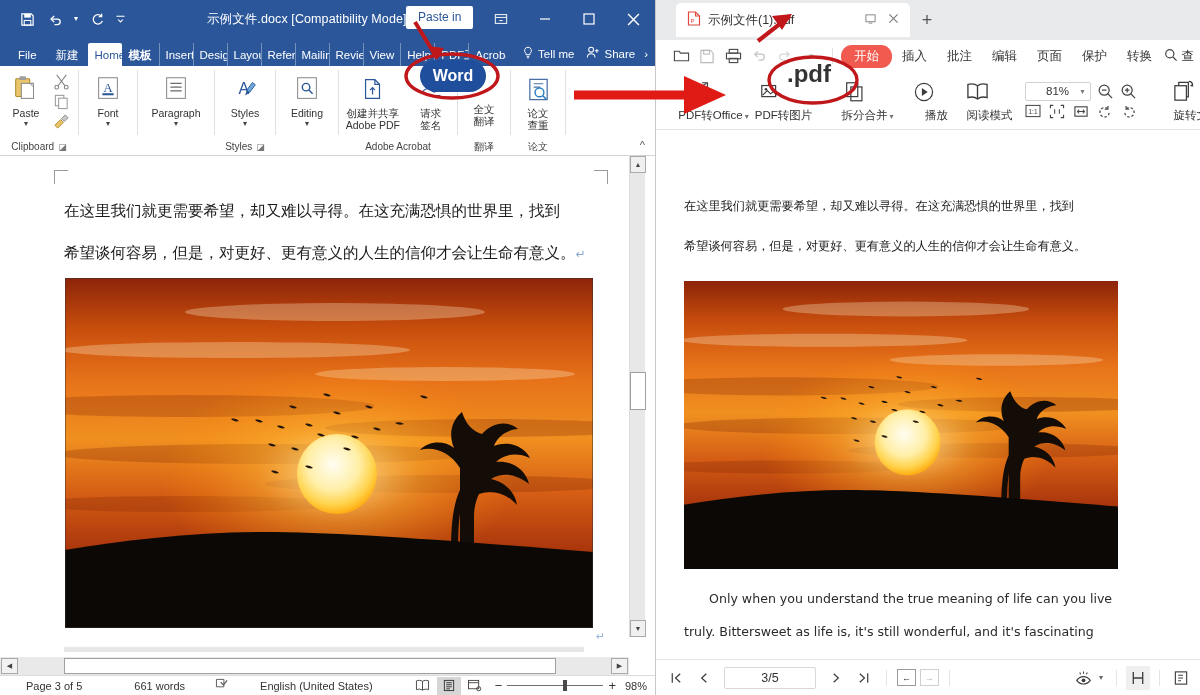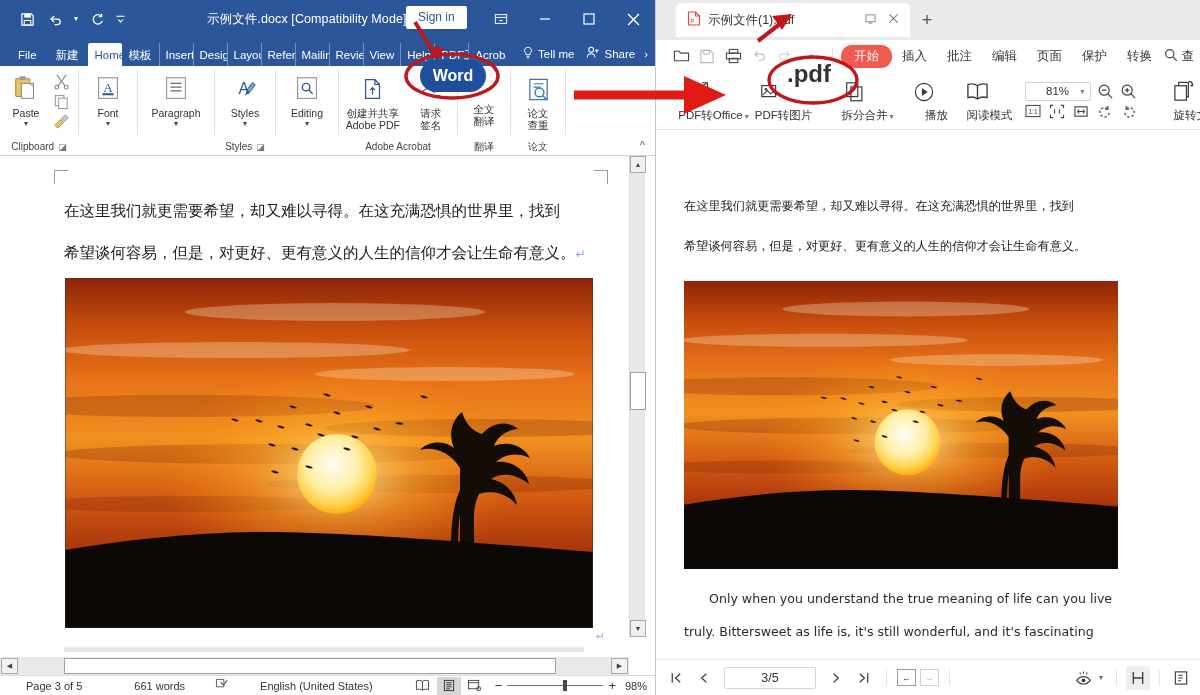--- a/index.html
+++ b/index.html
@@ -193,21 +193,21 @@
         <div class="qat-btn" style="width:16px;">
           <svg width="13" height="13" viewBox="0 0 16 16">
               <path d="M3 4h10" stroke="#fff" stroke-width="1.3"></path>
               <path d="M5 8l3 3 3-3" fill="none" stroke="#fff" stroke-width="1.3"></path>
             </svg>
         </div>
       </div>
       <div class="w-title">
         <span class="w-title-inner">示例文件.docx [Compatibility Mode]  -  Word</span>
       </div>
-      <div class="signin">Sign in</div>
+      <div class="signin">Paste in</div>
       <div class="w-wbtns">
         <div class="w-wbtn">
           <svg width="14" height="14" viewBox="0 0 16 16">
               <rect x="1.5" y="3" width="13" height="10" fill="none" stroke="#fff" stroke-width="1.1"></rect>
               <path d="M1.5 6.2h13" stroke="#fff" stroke-width="1.1"></path>
               <path d="M6 9.8h4" stroke="#fff" stroke-width="1.1"></path>
             </svg>
         </div>
         <div class="w-wbtn">
           <svg width="12" height="12" viewBox="0 0 12 12">
@@ -224,21 +224,21 @@
               <path d="M1 1l10 10M11 1L1 11" stroke="#fff" stroke-width="1.3"></path>
             </svg>
         </div>
       </div>
     </div>
 
     <div class="w-tabs">
       <div class="w-tab" style="padding:5px 10px 16px;">File</div>
       <div class="w-tab" style="padding:5px 9px 6px;">新建</div>
       <div class="w-tab active" style="width:34px;">Home</div>
-      <div class="w-tab" style="padding:5px 7px 6px;">模板</div>
+      <div class="w-tab" style="padding:5px 7px 6px;font-weight:bold;">模板</div>
       <div class="w-tab sep wide">Insert</div>
       <div class="w-tab sep wide">Design</div>
       <div class="w-tab sep wide">Layout</div>
       <div class="w-tab sep wide">References</div>
       <div class="w-tab sep wide">Mailings</div>
       <div class="w-tab sep wide">Review</div>
       <div class="w-tab sep" style="max-width:38px;">View</div>
       <div class="w-tab sep wide">Help</div>
       <div class="w-tab sep wide">PDF工具集</div>
       <div class="w-tab sep wide" style="max-width:38px;">Acrobat</div>

